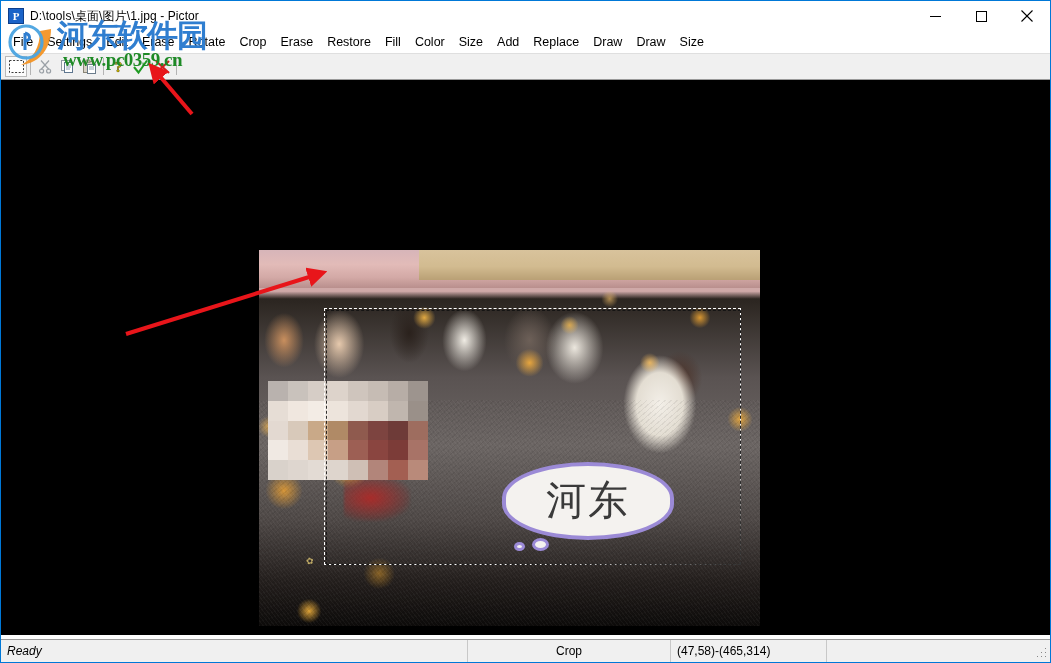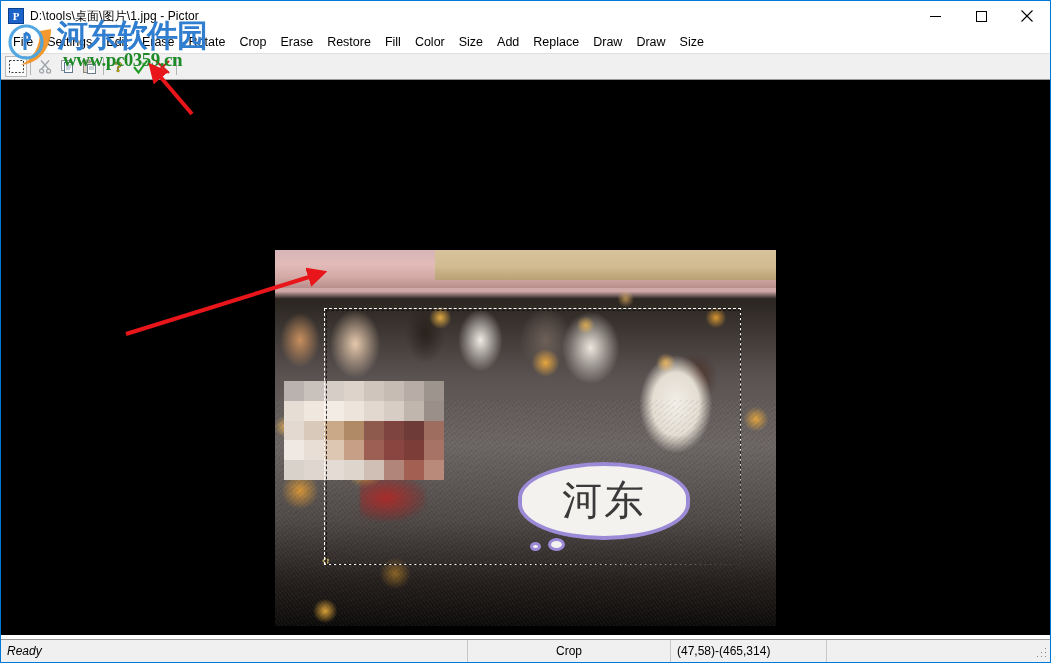--- a/index.html
+++ b/index.html
@@ -127,21 +127,21 @@
 
   
   .workspace {
     position: relative;
     background: #000000;
     height: 555px;
     overflow: hidden;
   }
   .canvas-image {
     position: absolute;
-    left: 274px;
+    left: 258px;
     top: 170px;
     width: 501px;
     height: 376px;
     overflow: hidden;
   }
   .photo {
     position: absolute;
     inset: 0;
     background:
       

